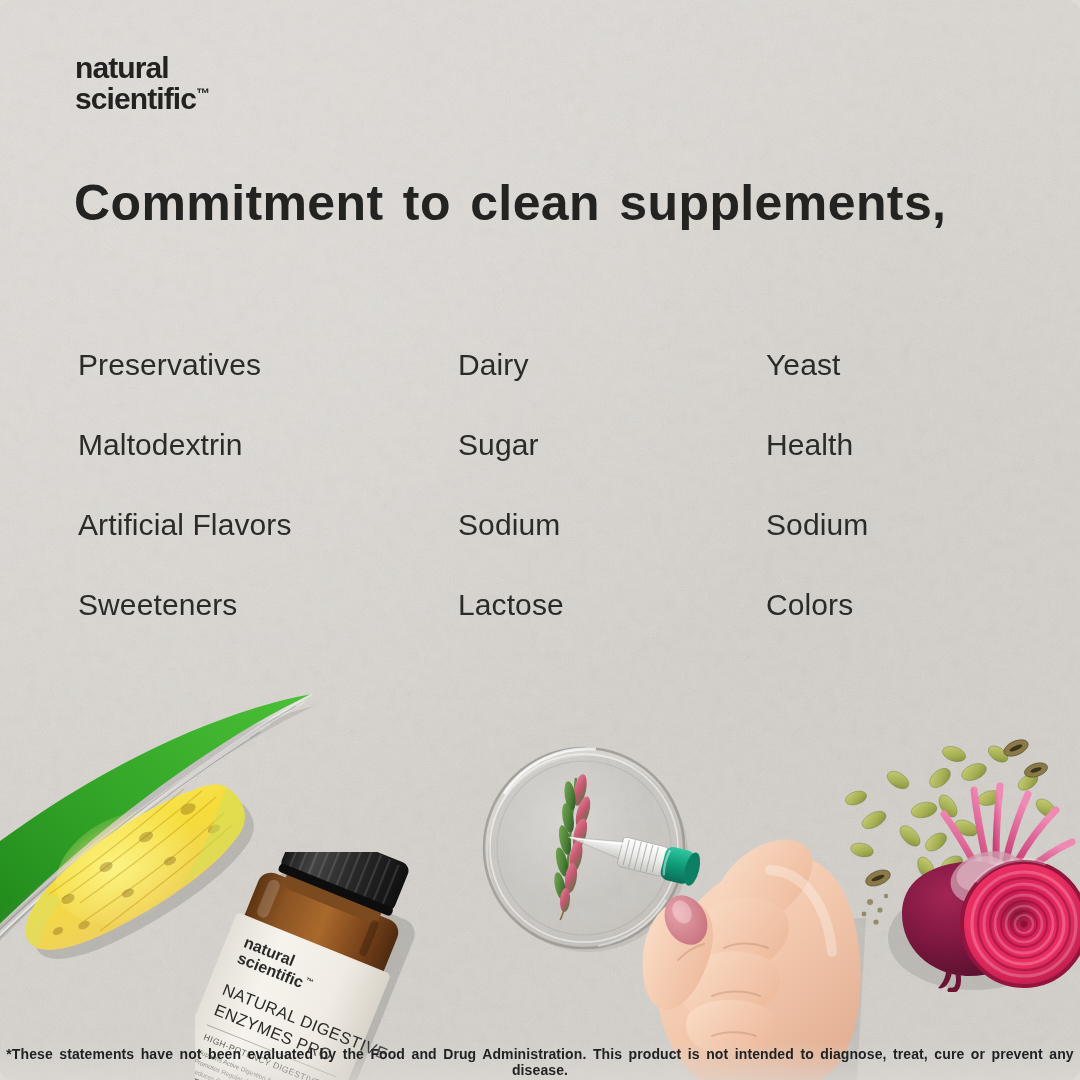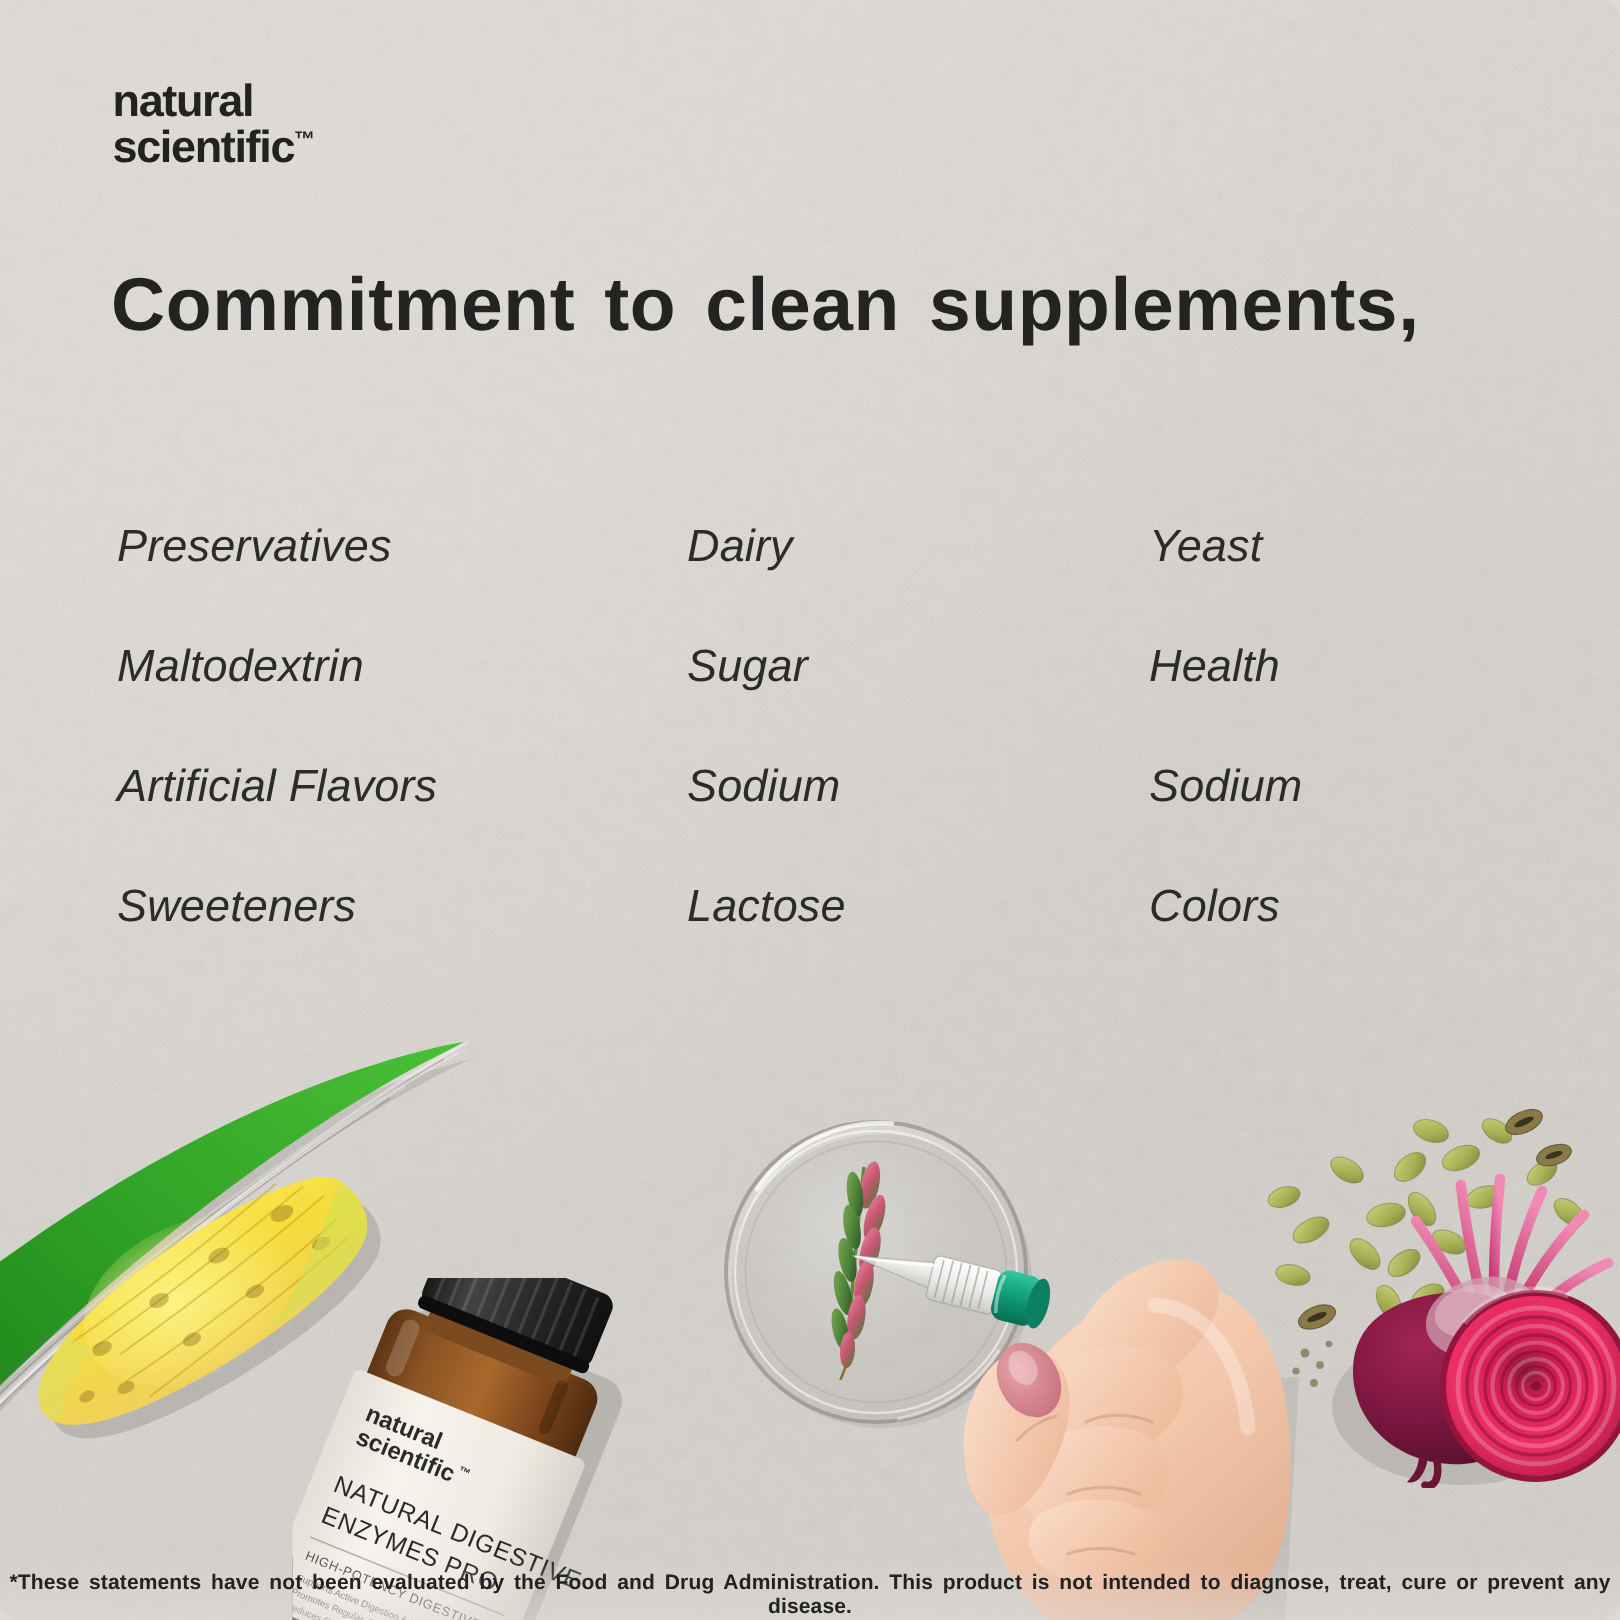--- a/index.html
+++ b/index.html
@@ -43,21 +43,21 @@
     letter-spacing:0.4px; color:#232321;
     word-spacing:5px;
   }
 
   
   .freeof { position:absolute; left:0; top:348px; width:1080px; }
   .fo-row { position:relative; height:80px; }
   .fo-item {
     position:absolute; top:0;
     font-size:30px; font-weight:400; color:#2b2b29;
-    letter-spacing:.1px; white-space:nowrap;font-style:italic;
+    letter-spacing:.1px; white-space:nowrap;
   }
   .fo-c0 { left:78px; }
   .fo-c1 { left:458px; }
   .fo-c2 { left:734px;margin-left:32px; }
 
   
   .disclaimer {
     position:absolute; left:0; top:1046px; width:1080px;
     text-align:center;
     font-size:14px; font-weight:700; color:#222;

